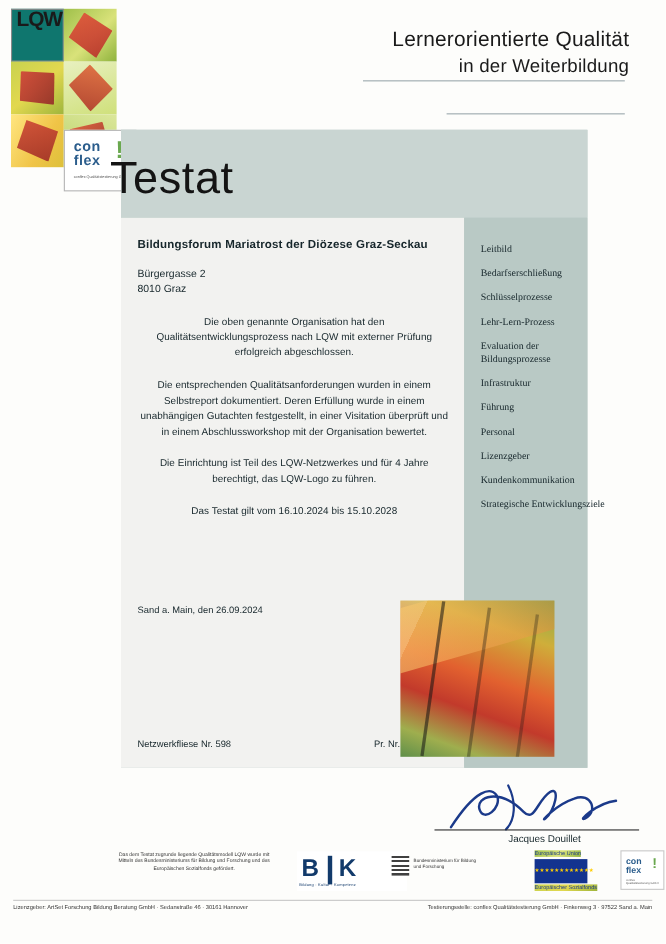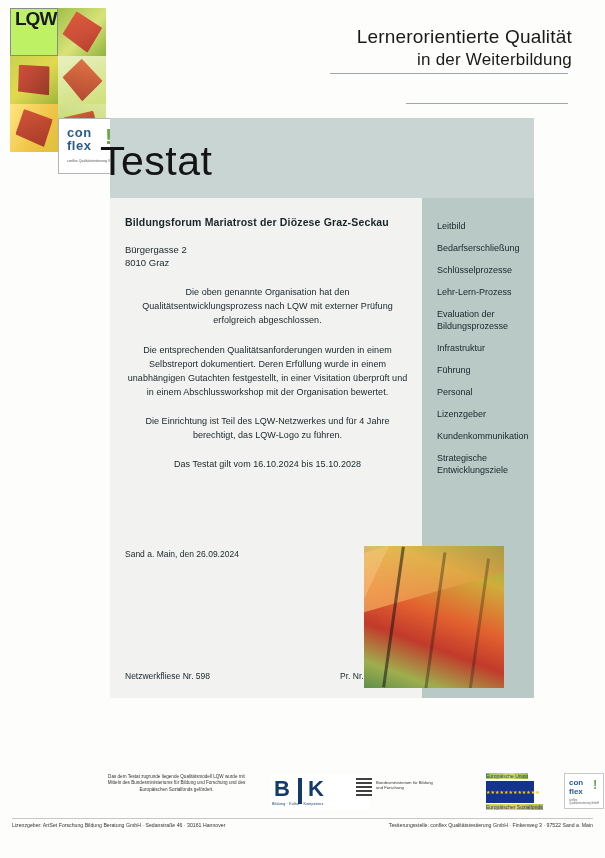--- a/index.html
+++ b/index.html
@@ -17,21 +17,21 @@
   }
 
   
   .logo-block {
     position:absolute; left:10px; top:8px;
     width:115px; height:160px;
   }
   .lqw-box {
     position:absolute; left:0; top:0;
     width:48px; height:48px;
-    background:#bef264;
+    background:#0f766e;
     border:1px solid #8a8a8a;
     box-sizing:border-box;
   }
   .lqw-box .lqw-text {
     position:absolute; left:4px; top:1px;
     font-family:"Liberation Sans", sans-serif;
     font-size:19px; font-weight:bold; color:#1a1a1a;
     letter-spacing:-1px; line-height:17px;
   }
   .art-tile {
@@ -159,21 +159,21 @@
   .footer-codes {
     position:absolute; left:125px; top:671px;
     width:290px; font-size:8.5px; color:#16262b;
   }
   .footer-codes .pr { position:absolute; left:215px; top:0; }
 
   
   .modules {
     position:absolute; left:437px; top:220px;
     width:118px;
-    font-size:9px; color:#16262b; line-height:12px;
+    font-size:9px; color:#16262b; line-height:12px;font-family:Liberation Serif, serif;
   }
   .modules li {
     list-style:none; margin:0 0 10px 0;
   }
   .modules ul { margin:0; padding:0; }
 
   
   .artwork {
     position:absolute; left:364px; top:546px;
     width:140px; height:142px;
@@ -362,20 +362,28 @@
       <li>Führung</li>
       <li>Personal</li>
       <li>Lizenzgeber</li>
       <li>Kundenkommunikation</li>
       <li>Strategische Entwicklungsziele</li>
     </ul>
   </div>
 
   <div class="artwork"></div>
 
+  <div class="sig-area">
+    <svg class="sig-svg" width="190" height="52" viewBox="0 0 190 52">
+      <path d="M18 44 C40 10, 55 6, 60 16 C64 26, 48 40, 44 28 C40 16, 62 8, 84 30 C94 40, 96 20, 108 12 C118 6, 112 30, 104 36 C98 41, 112 24, 130 18 C146 12, 152 30, 140 36 C132 40, 150 22, 168 20" fill="none" stroke="#1b3a8a" stroke-width="2.2" stroke-linecap="round"></path>
+      <path d="M70 6 C78 22, 76 38, 68 46" fill="none" stroke="#1b3a8a" stroke-width="2" stroke-linecap="round"></path>
+    </svg>
+    <div class="sig-rule"></div>
+    <div class="sig-name">Jacques Douillet</div>
+  </div>
 
   <div class="bottom-strip">
     <div class="funding-text">Das dem Testat zugrunde liegende Qualitätsmodell LQW wurde mit Mitteln des Bundesministeriums für Bildung und Forschung und des Europäischen Sozialfonds gefördert.</div>
     <div class="bkk">
       <div class="b">B</div>
       <div class="bar"></div>
       <div class="k">K</div>
       <div class="cap">Bildung · Kultur · Kompetenz</div>
     </div>
     <div class="bmbf">

